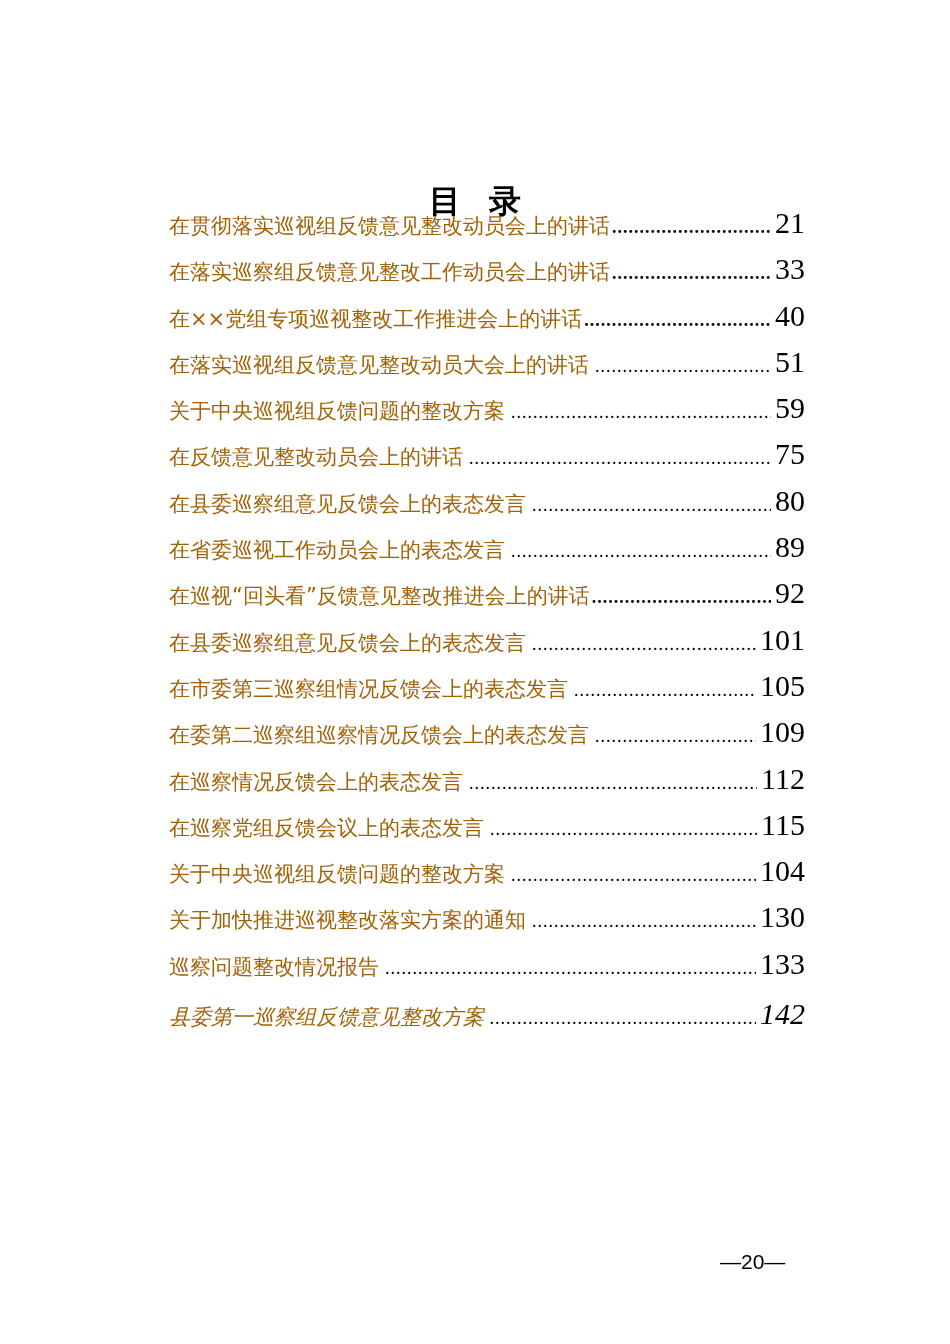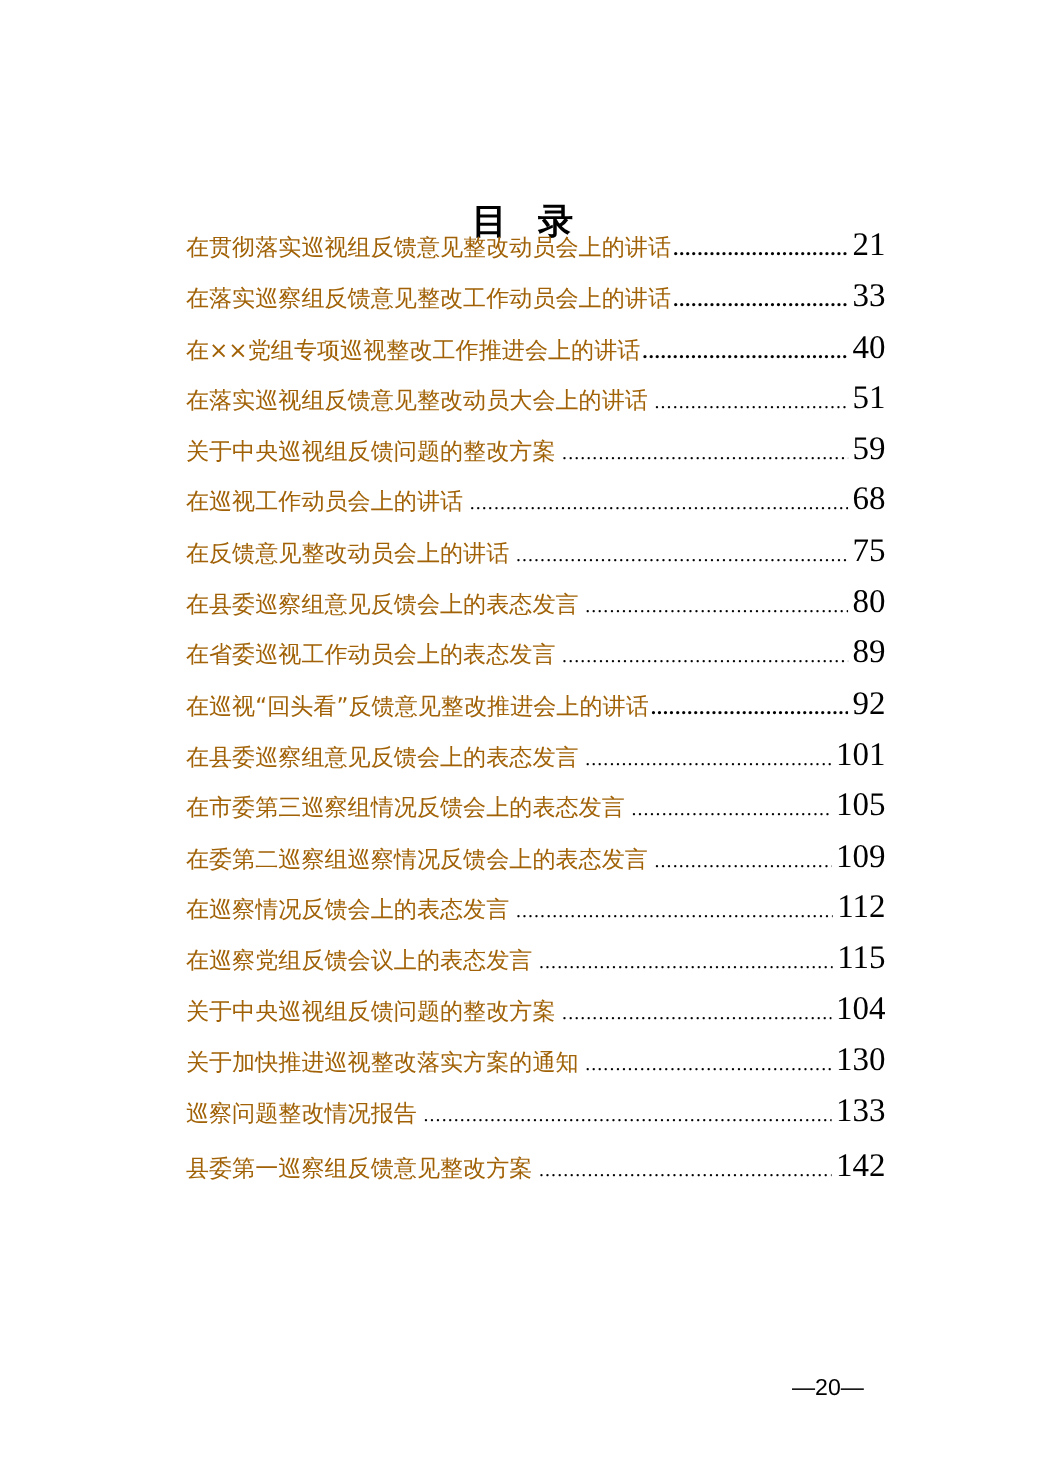--- a/index.html
+++ b/index.html
@@ -38,21 +38,21 @@
       list-style: none;
     }
     .toc-entry {
       display: flex;
       align-items: baseline;
       height: 46.3px;
       line-height: 38px;
       font-size: 21px;
       white-space: nowrap;
     }
-    .toc-entry:last-child { margin-top: 4px; }
+    .toc-entry:last-child { margin-top: 4px; font-style: italic; }
     .toc-label {
       flex: 0 0 auto;
       font-family: "DejaVu Sans", sans-serif;
       font-weight: normal;
       font-size: 21px;
       color: #a16207;
       margin-left: 24px;
     }
     .toc-leader {
       flex: 1 1 auto;
@@ -106,25 +106,20 @@
     </li>
   <li class="toc-entry">
       <span class="toc-label">在落实巡视组反馈意见整改动员大会上的讲话</span>
       <span class="toc-leader"></span>
       <span class="toc-page">51</span>
     </li>
   <li class="toc-entry">
       <span class="toc-label">关于中央巡视组反馈问题的整改方案</span>
       <span class="toc-leader"></span>
       <span class="toc-page">59</span>
-    </li>
-  <li class="toc-entry">
-      <span class="toc-label">在巡视工作动员会上的讲话</span>
-      <span class="toc-leader"></span>
-      <span class="toc-page">68</span>
     </li>
   <li class="toc-entry">
       <span class="toc-label">在反馈意见整改动员会上的讲话</span>
       <span class="toc-leader"></span>
       <span class="toc-page">75</span>
     </li>
   <li class="toc-entry">
       <span class="toc-label">在县委巡察组意见反馈会上的表态发言</span>
       <span class="toc-leader"></span>
       <span class="toc-page">80</span>

